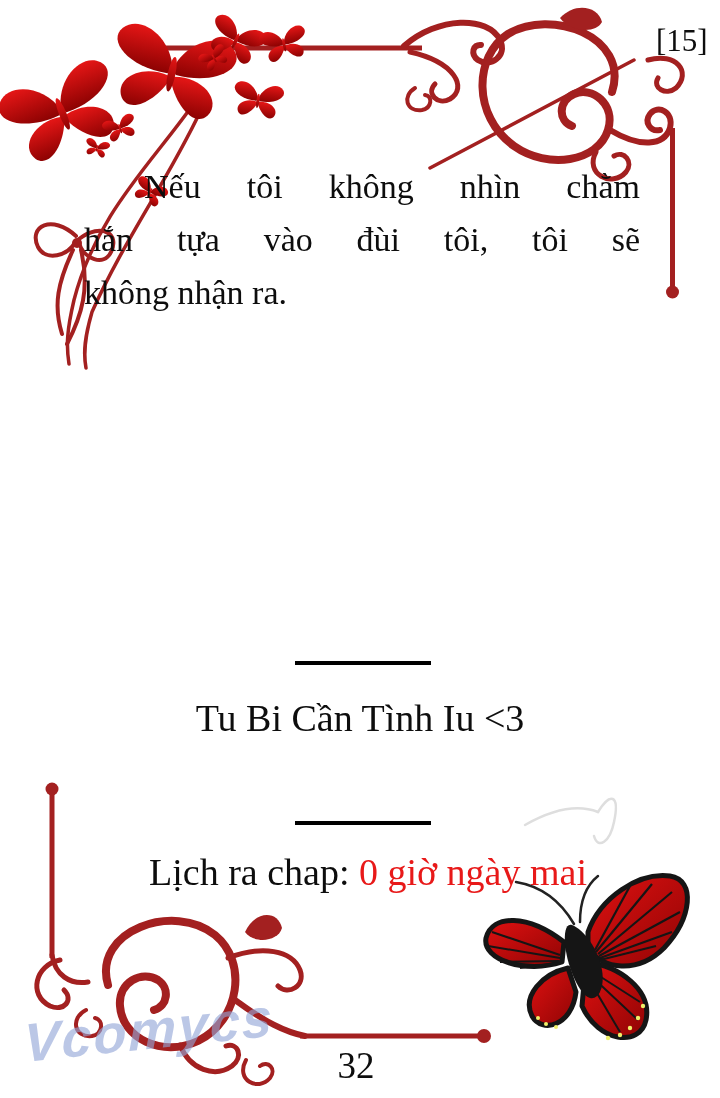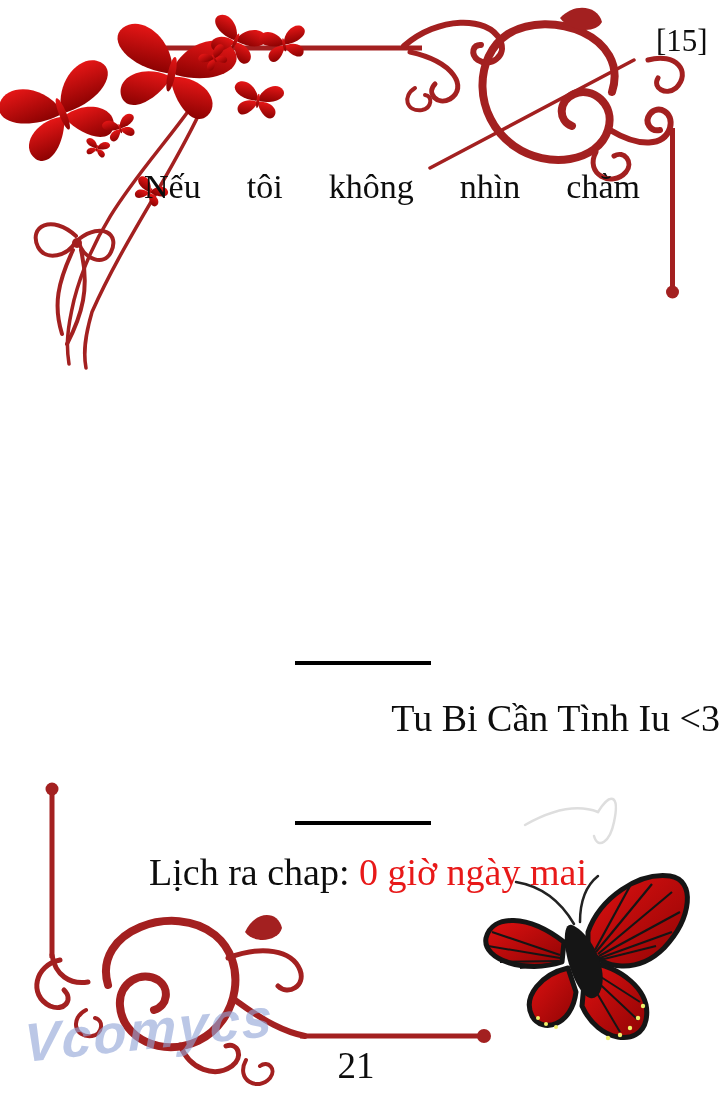--- a/index.html
+++ b/index.html
@@ -18,21 +18,21 @@
   }
   .para{position:absolute;left:84px;width:556px;font-size:34px;line-height:53px;}
   .tline{text-align:justify;text-align-last:justify;height:53px;white-space:nowrap;}
   .tline.first{padding-left:60px;}
   .tline.last{text-align-last:left;white-space:normal;}
 
   .divider{
     position:absolute;left:295px;width:136px;height:0;
     border-top:4px solid #000;
   }
-  .notes{position:absolute;left:0;top:692px;width:720px;text-align:right;
+  .notes{position:absolute;left:0;top:692px;width:720px;text-align:center;
     font-size:38px;line-height:53px;}
   .schedule{position:absolute;left:8px;top:846px;width:720px;text-align:center;
     font-size:38px;line-height:52px;}
   .schedule .hl{color:var(--highlight-red,#e81919);}
 
   .page-num{position:absolute;left:328px;top:1044px;width:56px;text-align:center;
     font-size:37px;line-height:44px;}
 
   .watermark{
     position:absolute;left:24px;top:1012px;
@@ -106,20 +106,22 @@
       <use href="#bfly" transform="translate(120,128) rotate(-18) scale(0.3)"></use>
       <use href="#bfly" transform="translate(97,148) rotate(14) scale(0.22)"></use>
       <use href="#bfly" transform="translate(150,192) rotate(28) scale(0.3)"></use>
     </g>
   </svg>
 
   <div class="page-ref">[15]</div>
 
   <div class="para" style="top:160px">
     <div class="tline first">Nếu tôi không nhìn chằm</div>
+    <div class="tline">hắn tựa vào đùi tôi, tôi sẽ</div>
+    <div class="tline last">không nhận ra.</div>
   </div>
 
 
   <div class="divider" style="top:661px"></div>
 
   <div class="notes">
     <div>Tu Bi Cần Tình Iu &lt;3</div>
   </div>
 
   <div class="divider" style="top:821px"></div>
@@ -200,15 +202,15 @@
         <circle cx="58" cy="148" r="2"></circle>
           <circle cx="66" cy="154" r="2"></circle>
           <circle cx="76" cy="157" r="2"></circle>
       </g>
       <path d="M92,55 C104,60 118,78 122,100 C125,118 118,130 110,128 C100,125 88,100 85,75 C84,62 86,53 92,55 Z" fill="#151515"></path>
     </g>
   </svg>
 
   <div class="watermark">Vcomycs</div>
 
-  <div class="page-num">21</div>
+  <div class="page-num">32</div>
 
 </div>
 
 </body></html>

